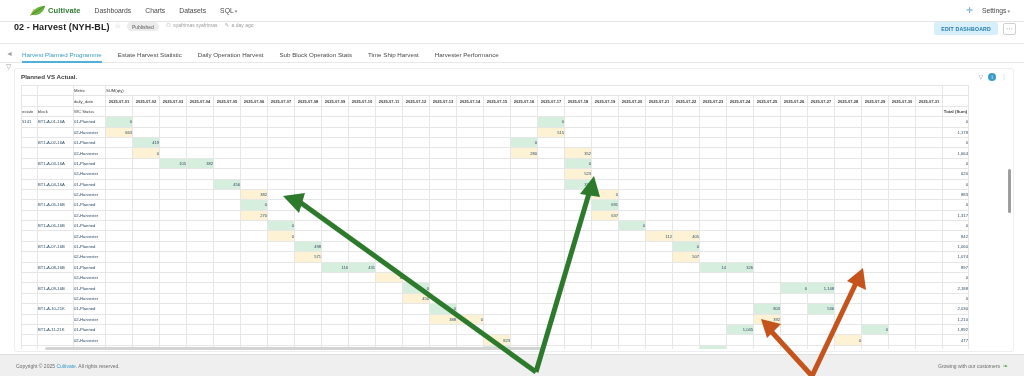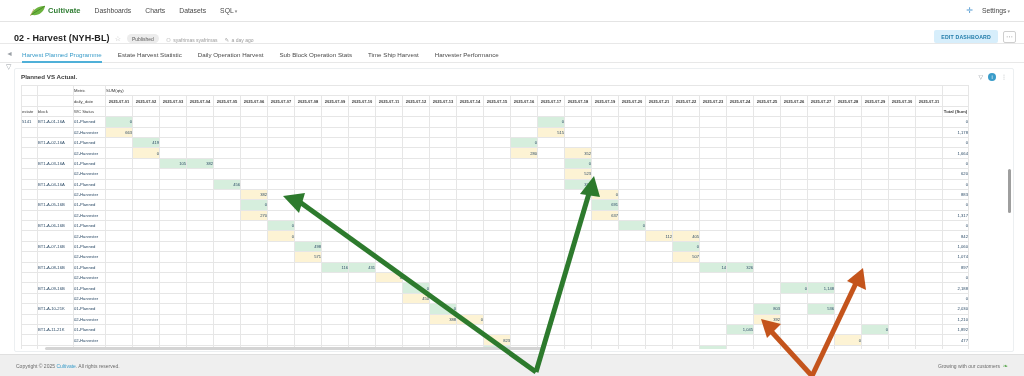--- a/index.html
+++ b/index.html
@@ -22,21 +22,21 @@
   .nav-items { display: flex; align-items: center; gap: 14px; }
   .nav-item { font-size: 6.8px; color: #484848; white-space: nowrap; cursor: pointer; }
   .nav-caret { font-size: 5px; color: #888; margin-left: 1px; }
   .topnav-right { margin-left: auto; display: flex; align-items: center; gap: 9px; padding-right: 6px; }
   .plus-ic { font-size: 8px; color: #5a9fd4; }
   .settings-item { font-size: 6.8px; color: #484848; }
 
   
   .titlebar {
     height: 22px; background: #fff; border-bottom: 1px solid #e8e8e8;
-    display: flex; align-items: flex-end; padding: 0 8px 0 14px;
+    display: flex; align-items: flex-start; padding: 0 8px 0 14px;
   }
   .dash-title { font-size: 9px; font-weight: bold; color: #222; letter-spacing: .1px; white-space: nowrap; }
   .star-ic { font-size: 7px; color: #b7b7b7; margin-left: 5px; }
   .pill {
     margin-left: 6px; font-size: 5px; color: #5a5a5a; background: #ececec;
     border-radius: 7px; padding: 1.5px 5px; white-space: nowrap;
   }
   .meta-chip { margin-left: 7px; display: flex; align-items: center; gap: 2.5px; }
   .meta-ic { font-size: 5.5px; color: #9a9a9a; }
   .meta-txt { font-size: 5px; color: #9a9a9a; white-space: nowrap; }

